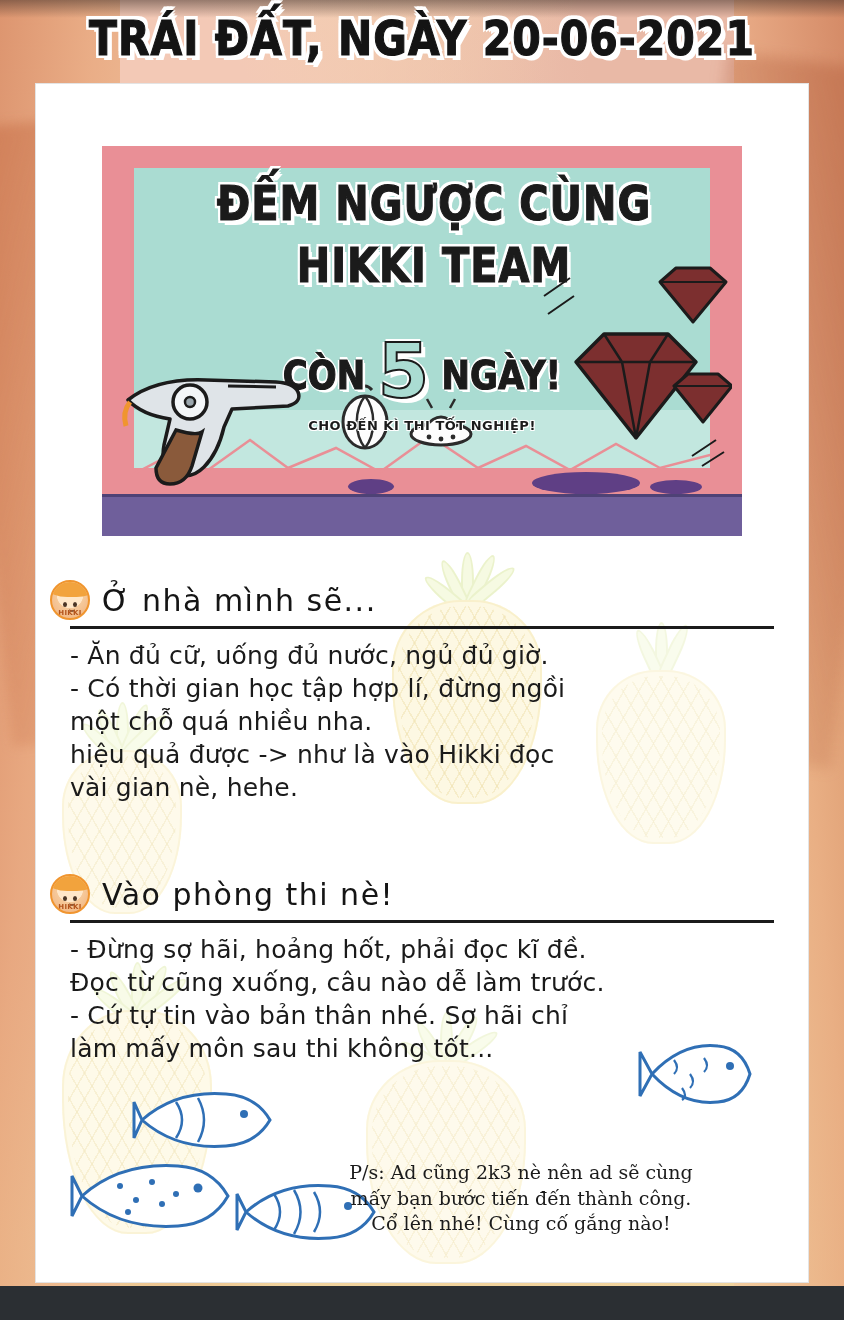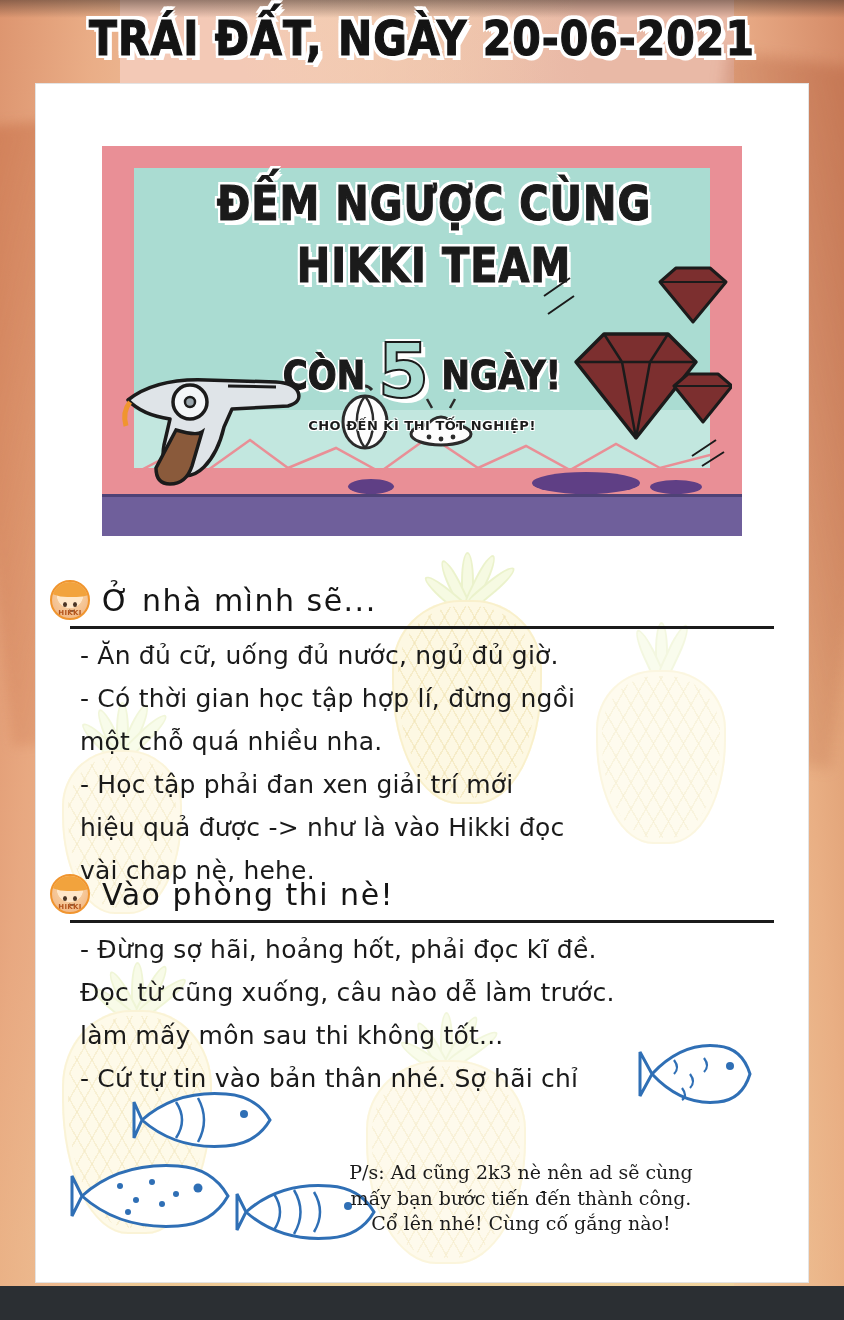--- a/index.html
+++ b/index.html
@@ -249,21 +249,21 @@
   }
   .rule {
     margin: 6px 34px 0 34px; height: 3px; background: #1b1b1b;
   }
   .body-text {
     margin: 10px 34px 0 34px;
     font-family: "DejaVu Sans", sans-serif;
     font-size: 25px; line-height: 1.32; color: #1a1a1a;
     letter-spacing: .2px;
   }
-  .body-text p { margin: 10px; }
+  .body-text p { margin: 0; }
 
   
   .fish { position: absolute; }
   
   .ps {
     position: absolute; left: 250px; top: 1076px; width: 470px;
     text-align: center;
     font-family: "DejaVu Serif", serif;
     font-size: 19px; line-height: 1.35; color: #1b1b1b;
   }
@@ -418,43 +418,42 @@
               <div class="mouth"></div>
             <div class="tag">HIKKI</div>
           </div>
           <div class="sec-title">Ở nhà mình sẽ...</div>
         </div>
         <div class="rule"></div>
         <div class="body-text">
           <p>- Ăn đủ cữ, uống đủ nước, ngủ đủ giờ.</p>
           <p>- Có thời gian học tập hợp lí, đừng ngồi</p>
           <p>một chỗ quá nhiều nha.</p>
-          <p>- Học tập phải đan xen giải trí mới</p>
           <p>hiệu quả được -&gt; như là vào Hikki đọc</p>
-          <p>vài chap nè, hehe.</p>
+          <p>vài gian nè, hehe.</p>
         </div>
       </div>
 
       <div class="section" style="top:790px;">
         <div class="sec-head">
           <div class="chibi">
             <div class="hair"></div>
               <div class="eyeL"></div>
               <div class="eyeR"></div>
               <div class="mouth"></div>
             <div class="tag">HIKKI</div>
           </div>
           <div class="sec-title">Vào phòng thi nè!</div>
         </div>
         <div class="rule"></div>
         <div class="body-text">
           <p>- Đừng sợ hãi, hoảng hốt, phải đọc kĩ đề.</p>
           <p>Đọc từ cũng xuống, câu nào dễ làm trước.</p>
+          <p>- Cứ tự tin vào bản thân nhé. Sợ hãi chỉ</p>
           <p>làm mấy môn sau thi không tốt...</p>
-          <p>- Cứ tự tin vào bản thân nhé. Sợ hãi chỉ</p>
         </div>
       </div>
 
       <svg class="fish" style="left:96px; top:1000px;" width="150" height="70" viewBox="0 0 150 70">
         <path d="M10 36 q34 -30 84 -26 q30 2 44 26 q-14 24 -44 26 q-50 4 -84 -26z" fill="#fff" stroke="#2f6fb5" stroke-width="3"></path>
         <path d="M10 36 l-8 -18 l0 36z" fill="#fff" stroke="#2f6fb5" stroke-width="3"></path>
         <circle cx="112" cy="30" r="4" fill="#2f6fb5"></circle>
         <path d="M44 18 q12 18 0 36 M66 14 q12 22 0 44" fill="none" stroke="#2f6fb5" stroke-width="2.5"></path>
       </svg>
 

